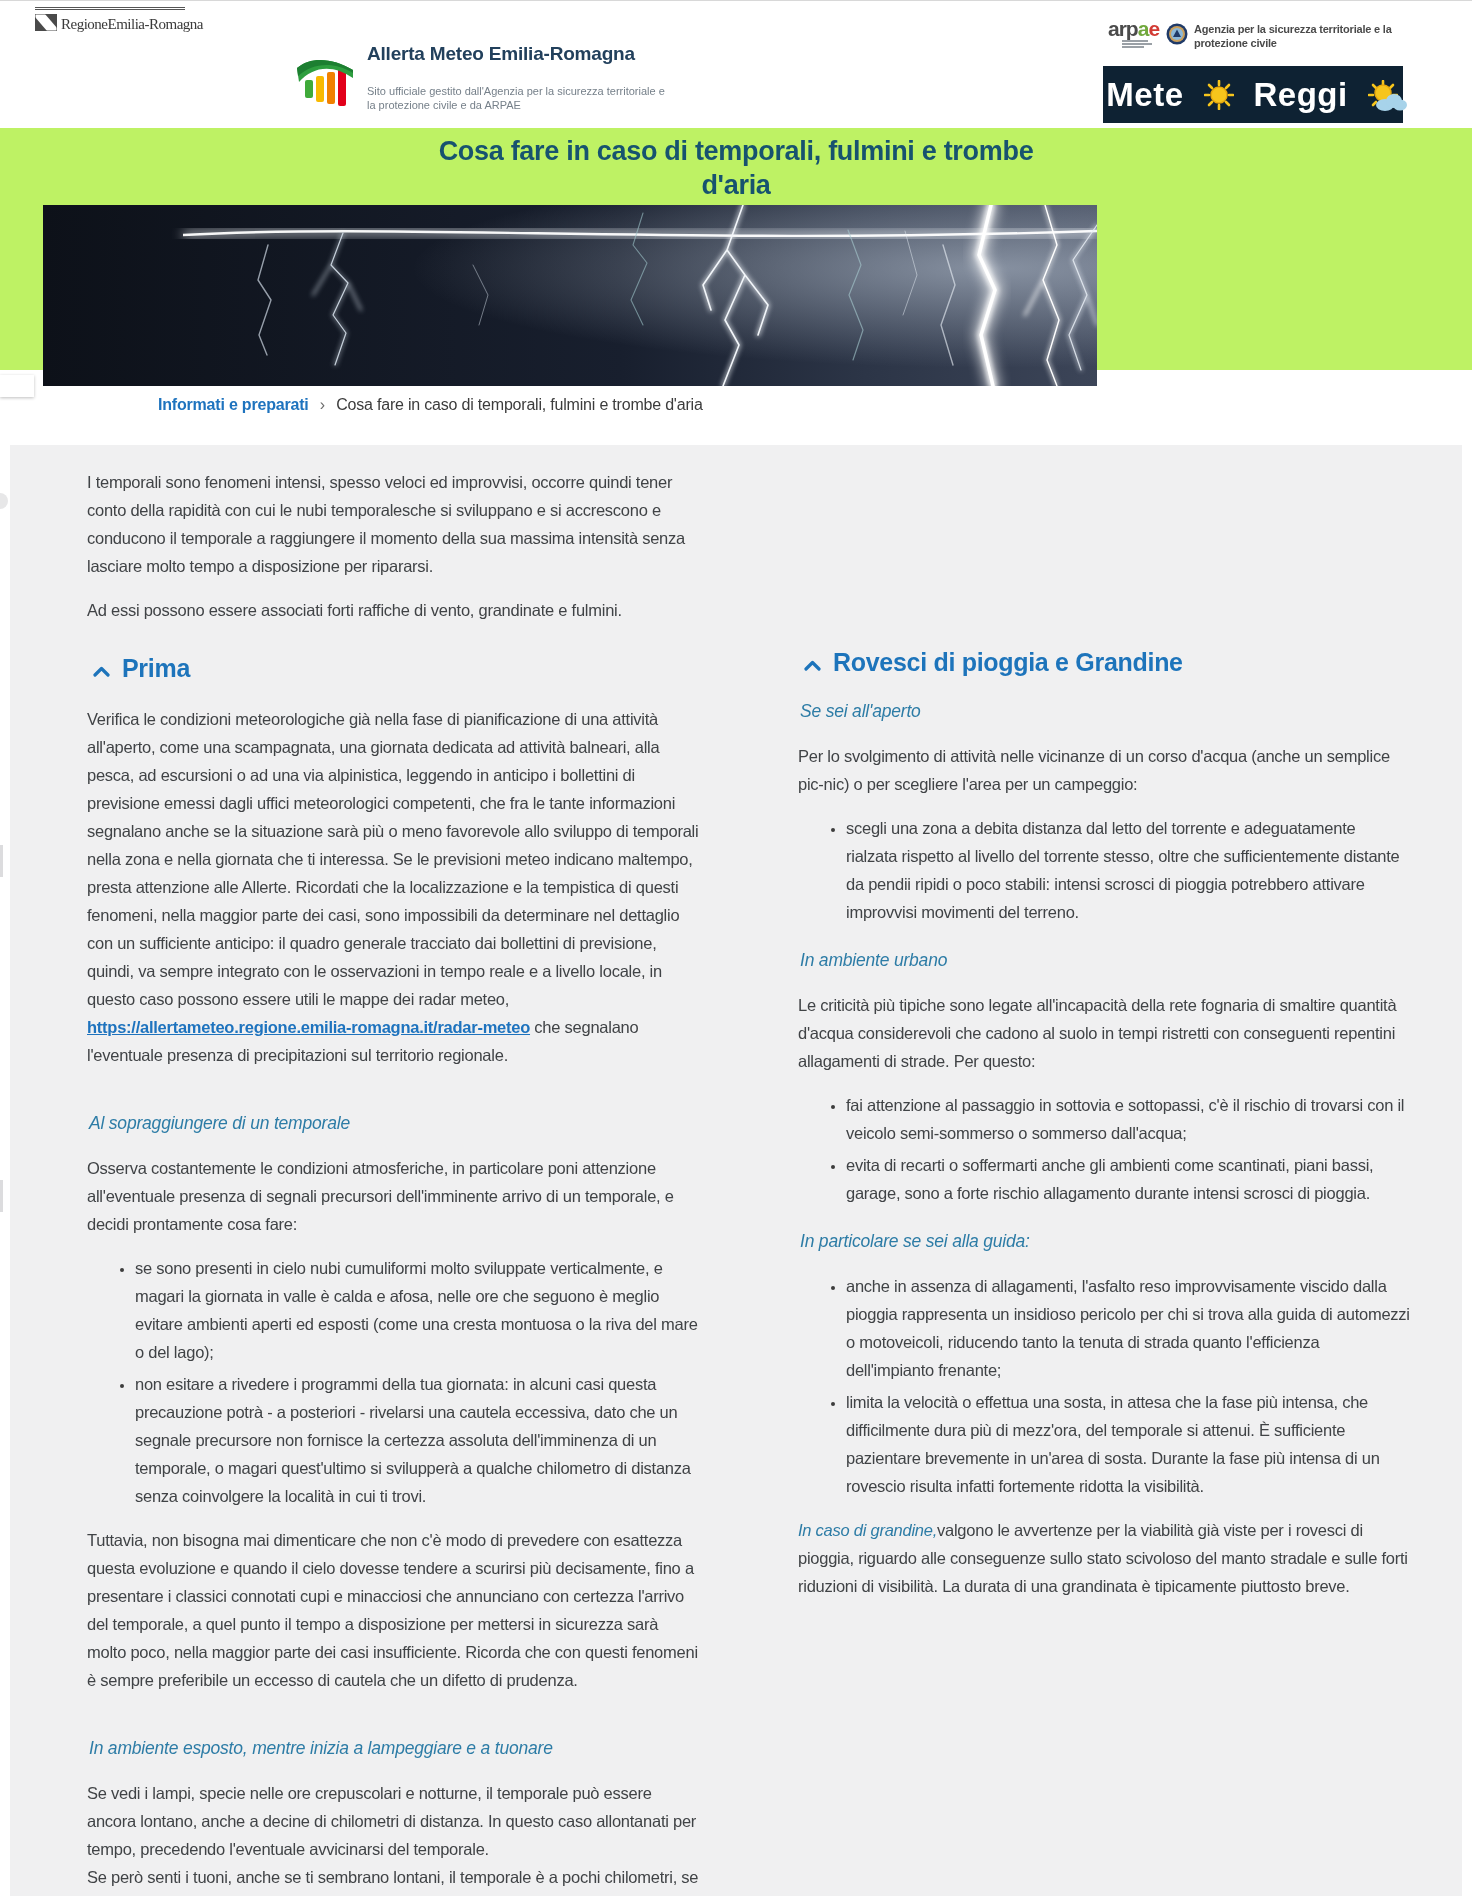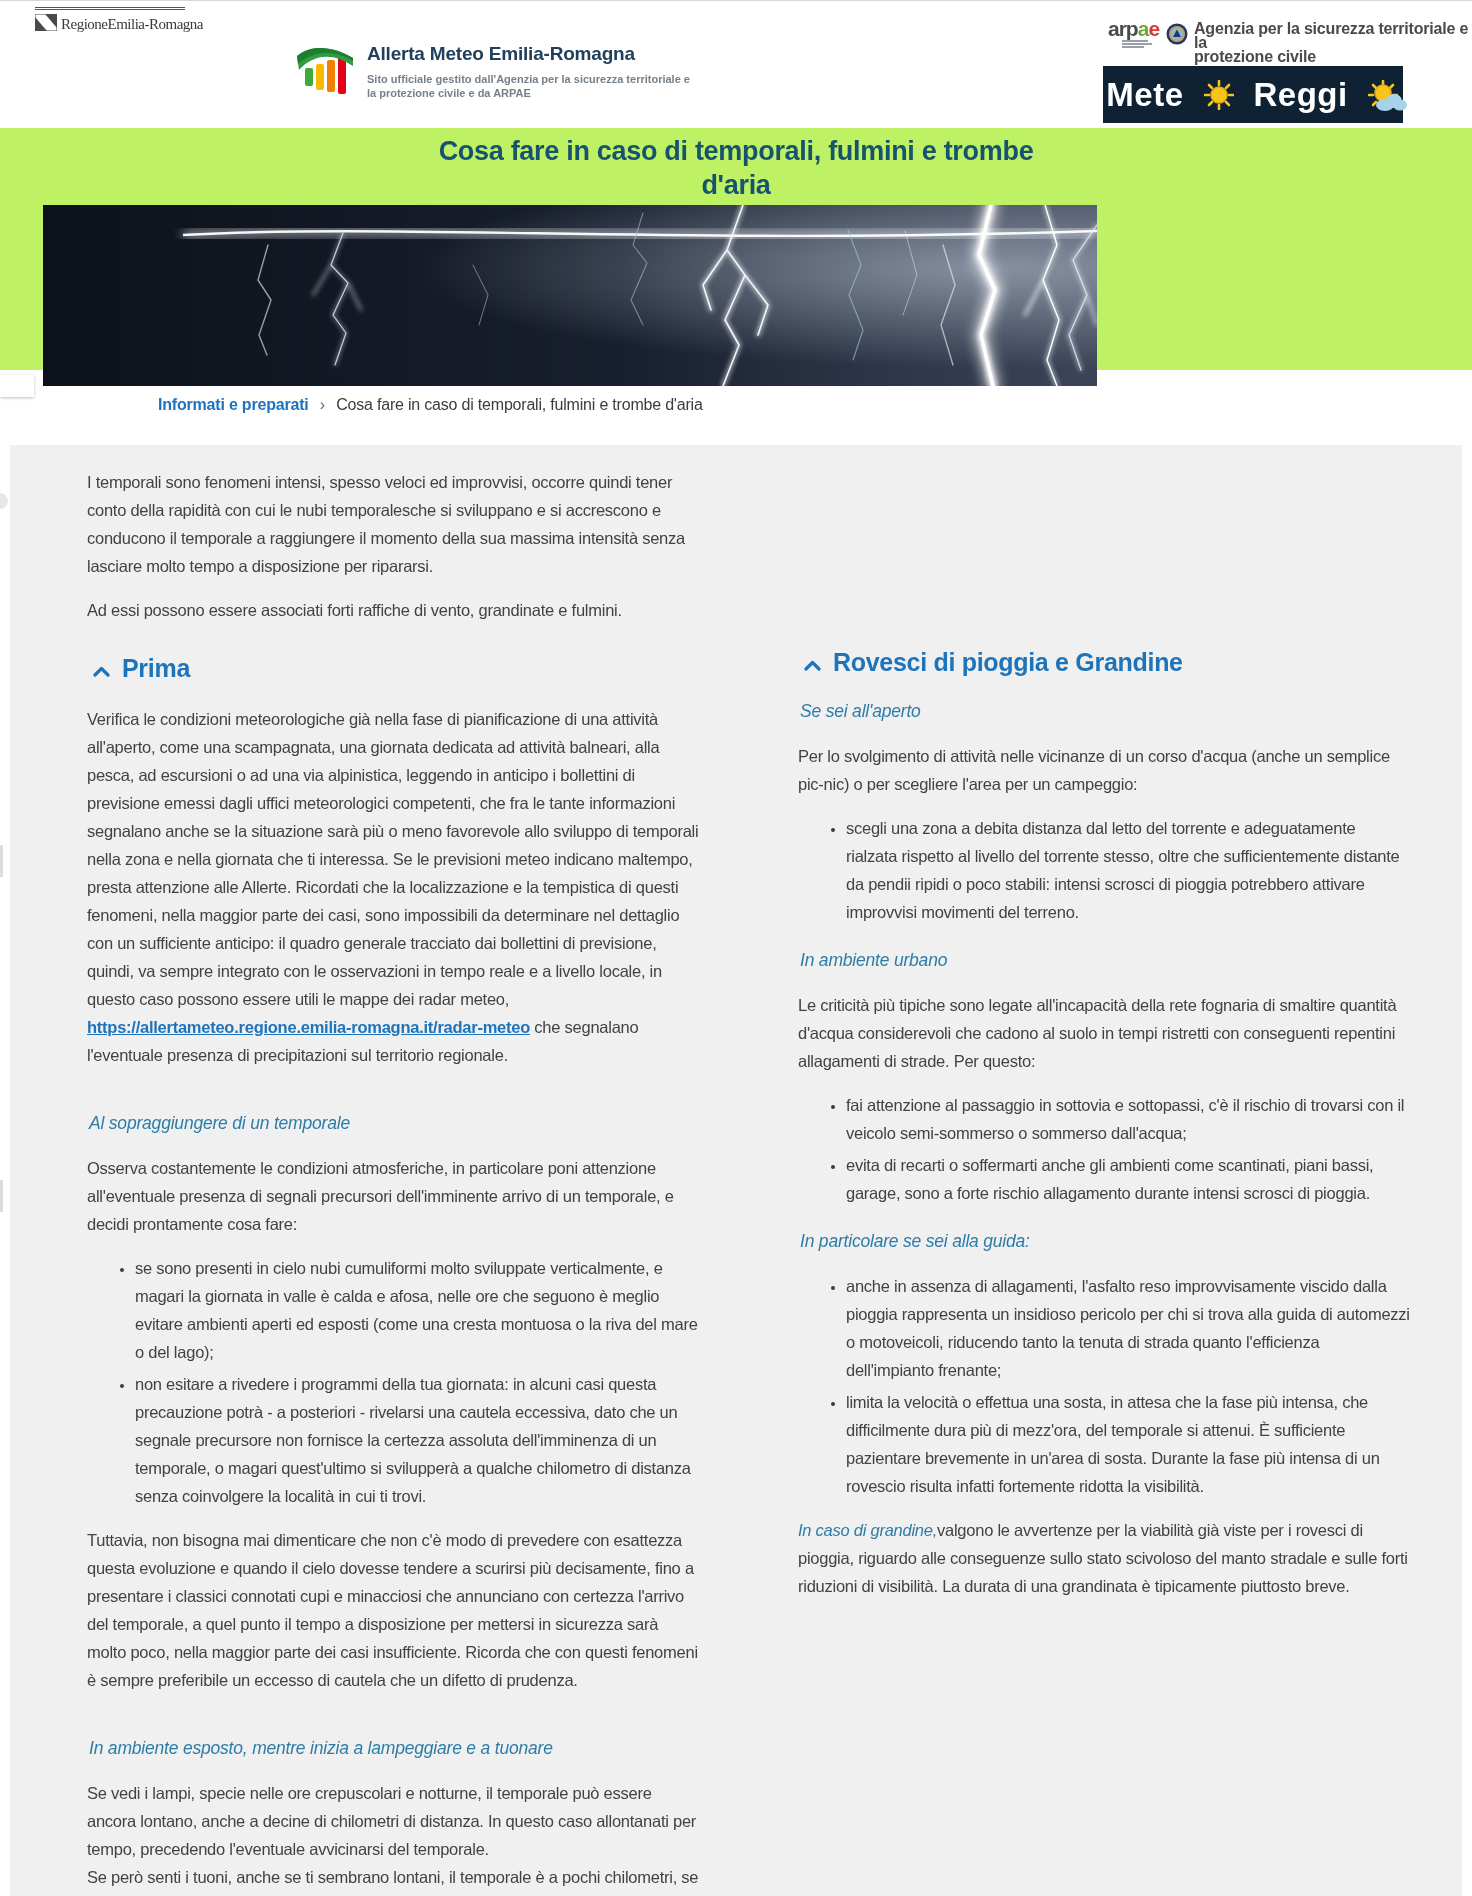--- a/index.html
+++ b/index.html
@@ -9,31 +9,31 @@
   
   .topbar { position:absolute; left:0; top:0; width:1472px; height:128px; background:#ffffff; border-top:1px solid #d8d8d8;padding-left:36px; }
 
   .region-logo { position:absolute; left:35px; top:6px; width:150px; cursor:pointer; }
   .region-logo .rule { height:3px; border-top:1px solid #555; border-bottom:1px solid #555; margin-bottom:4px; }
   .region-logo .row { display:flex; align-items:center; gap:4px; }
   .region-logo .wordmark { font-family:"Liberation Serif", serif; font-size:15px; color:#3a3a3a; letter-spacing:-0.5px; white-space:nowrap; }
 
   .site-logo { position:absolute; left:297px; top:40px; display:flex; align-items:flex-end; gap:14px; cursor:pointer; }
   .site-title { font-size:19px; font-weight:bold; color:#22405c; letter-spacing:-0.2px; margin-top:2px; }
-  .site-subtitle { font-size:11px; color:#76808a; line-height:14px; margin-top:7px;font-weight:bold; }
+  .site-subtitle { font-size:11px; color:#76808a; line-height:14px; margin-top:19px; }
 
   .arpae { position:absolute; left:1108px; top:18px; cursor:pointer; }
   .arpae .word { font-size:21px; font-weight:bold; letter-spacing:-1px; line-height:20px; }
   .arpae .c1 { color:#4b4b4b; } .arpae .c2 { color:#71a83d; } .arpae .c3 { color:#d23b34; }
   .arpae .fine { margin-left:14px; margin-top:1px; }
   .arpae .fine div { height:2px; background:#9aa0a6; margin-bottom:1px; }
 
   .pc-logo { position:absolute; left:1166px; top:22px; }
 
-  .agency-text { position:absolute; left:1194px; top:21px; font-size:16px; font-weight:bold; color:#4a4a4a; line-height:14px; letter-spacing:-0.2px; }
+  .agency-text { position:absolute; left:1194px; top:21px; font-size:11px; font-weight:bold; color:#4a4a4a; line-height:14px; letter-spacing:-0.2px; }
 
   .meteo-banner { position:absolute; left:1103px; top:65px; width:300px; height:57px; background:#0e2233; display:flex; align-items:center; justify-content:center; gap:18px; cursor:pointer; }
   .meteo-banner .txt { color:#ffffff; font-weight:bold; font-size:33px; letter-spacing:0.5px; }
   .sun-wrap { position:relative; width:30px; height:30px; margin:0 2px; }
   .cloud { position:absolute; left:6px; top:13px; }
 
   
   .title-band { position:absolute; left:0; top:128px; width:1472px; height:242px; background:#bef264; }
   .page-title { position:absolute; left:0; top:6px; width:1472px; text-align:center; color:#17536f; font-size:27px; font-weight:600; line-height:34px; letter-spacing:-0.3px; }
   .hero { position:absolute; left:43px; top:77px; width:1054px; height:181px; overflow:hidden; }

